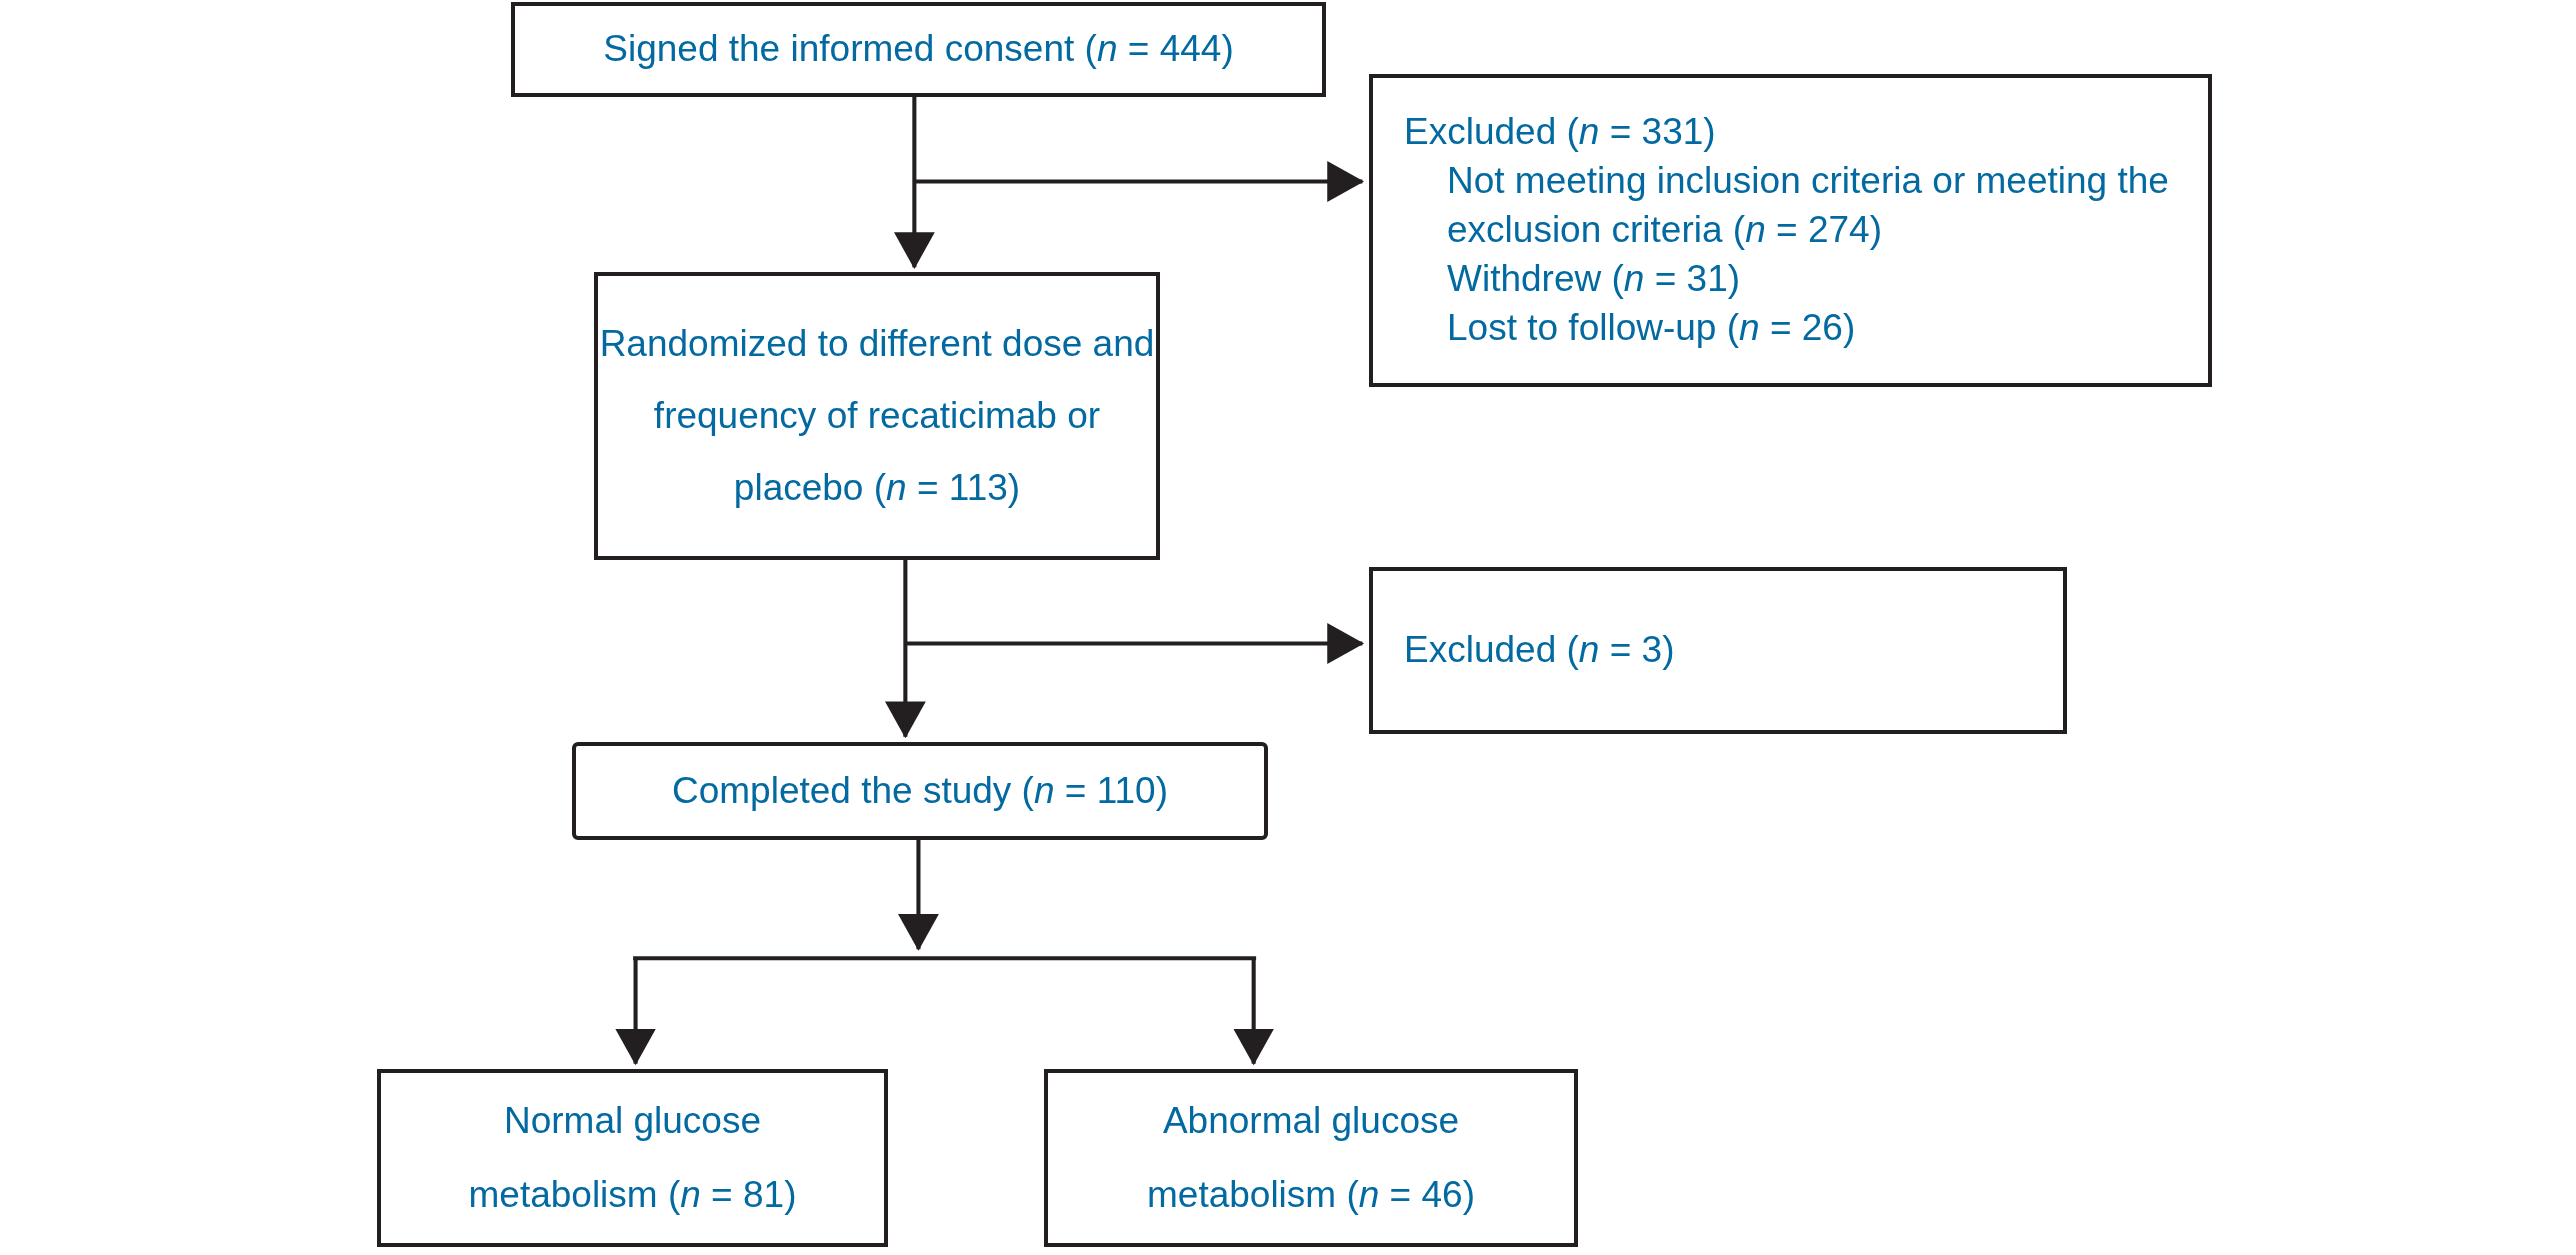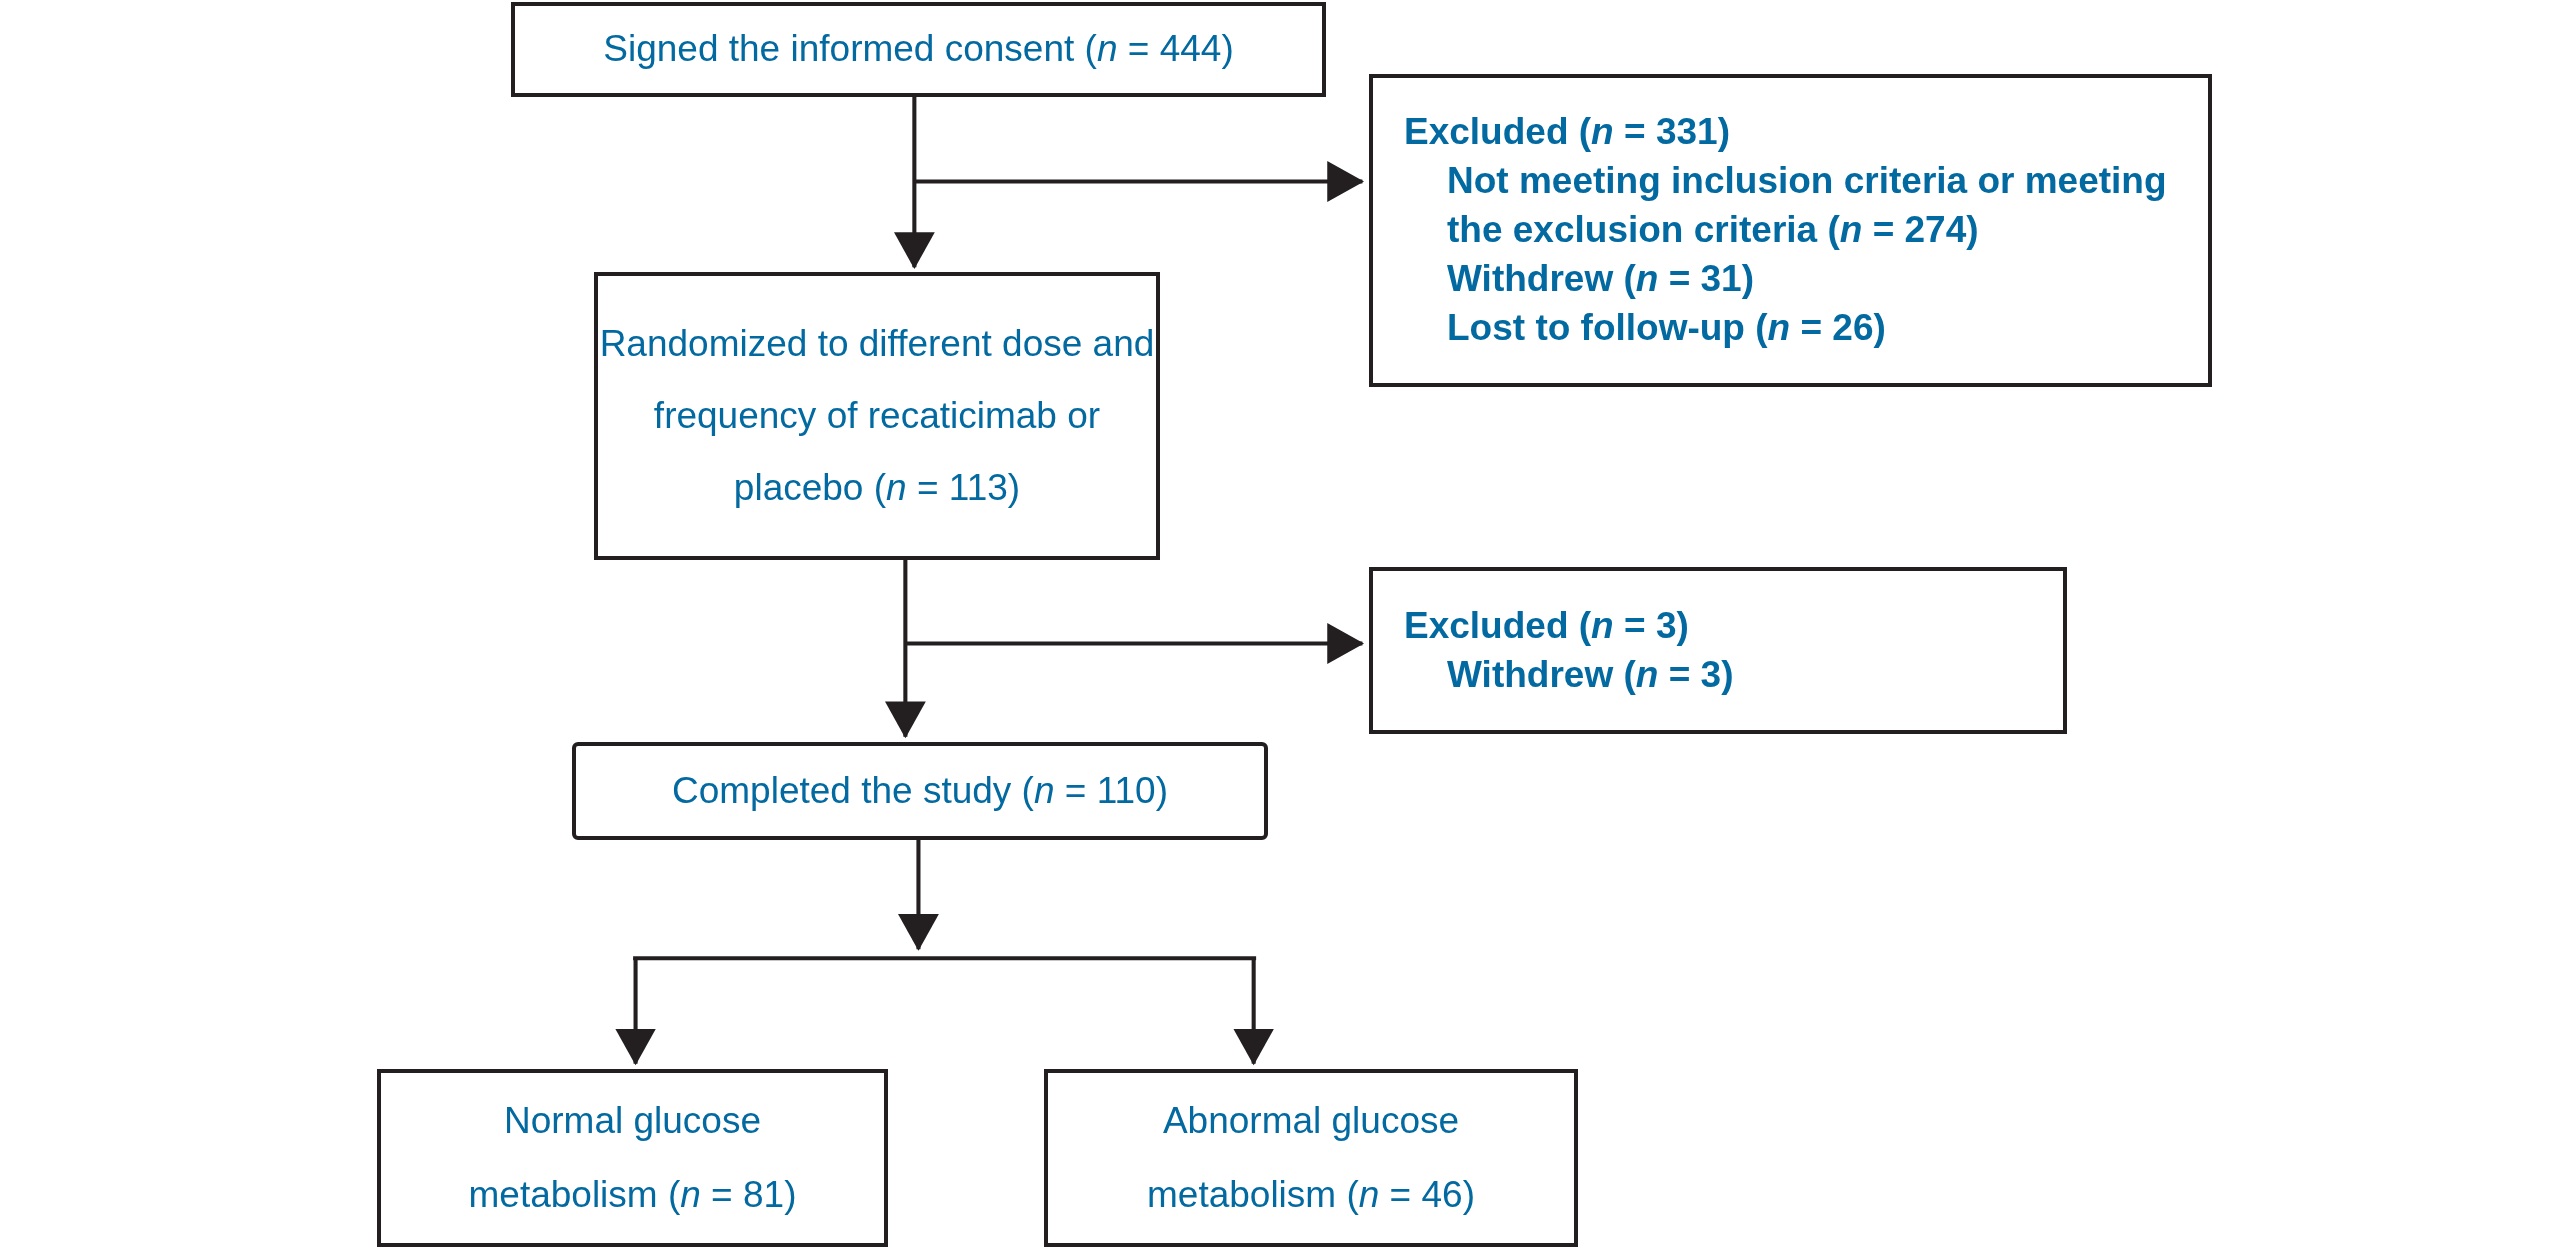--- a/index.html
+++ b/index.html
@@ -39,21 +39,20 @@
   }
   .node.center {
     align-items: center;
     text-align: center;
   }
   .node.left {
     align-items: flex-start;
     text-align: left;
     padding-left: 31px;
     padding-right: 16.4px;
-    font-weight: bold;
   }
   .node .line {
     white-space: nowrap;
   }
   .node .line.indent {
     padding-left: 43px;
   }
   .node.tight {
     line-height: 1.32;
   }
@@ -115,23 +114,20 @@
     <div class="line">frequency of recaticimab or</div>
     <div class="line">
       placebo (<em class="var">n</em> = <span>113</span>)
     </div>
   </div>
 
   <div class="node left tight" style="left:1369px; top:567px; width:698px; height:167px;">
     <div class="line">
       Excluded (<em class="var">n</em> = <span>3</span>)
     </div>
-    <div class="line indent">
-      Withdrew (<em class="var">n</em> = <span>3</span>)
-    </div>
   </div>
 
   <div class="node center" style="left:572px; top:742px; width:696px; height:98px;border-radius:6px;">
     <div class="line">
       <span>Completed the study</span>
       (<em class="var">n</em> = <span>110</span>)
     </div>
   </div>
 
   <div class="node center" style="left:377px; top:1069px; width:511px; height:178px; line-height:2.0;">

